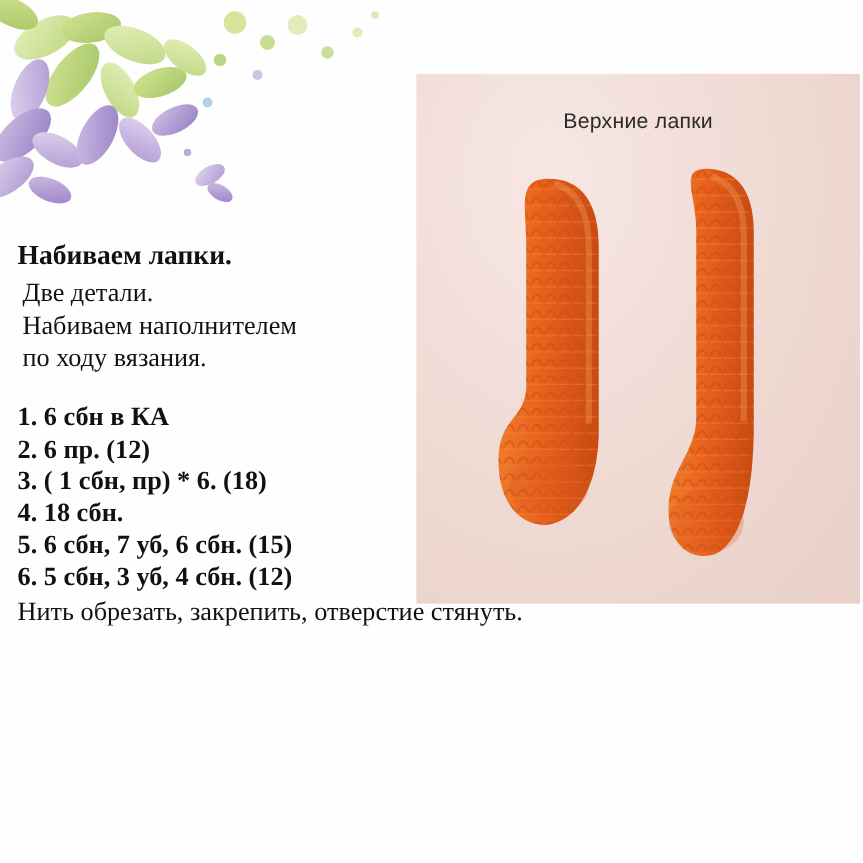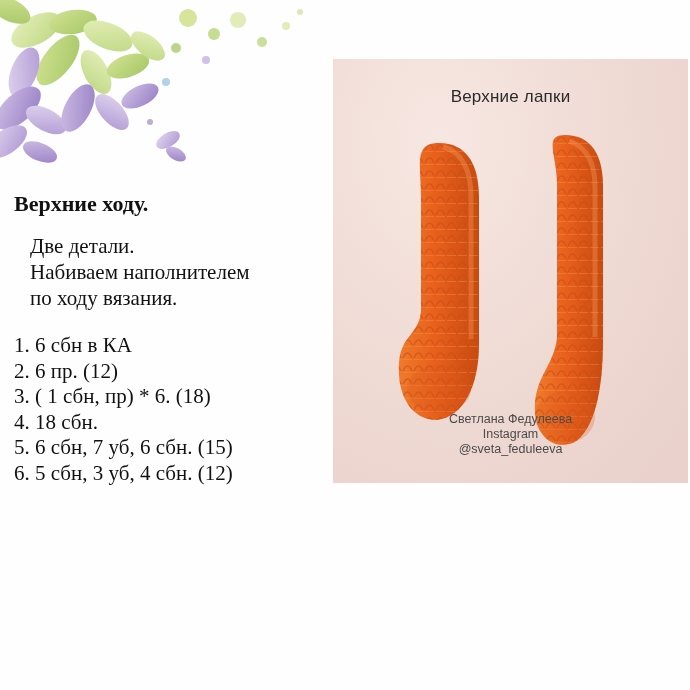--- a/index.html
+++ b/index.html
@@ -96,25 +96,26 @@
   }
   .heading {
     font-weight: bold;
     font-size: 22px;
     line-height: 27px;
     margin: 0 0 1px 0;
   }
   .intro {
     font-size: 21px;
     line-height: 26px;
-    margin: 16px;
+    margin: 4px;
     white-space: pre-line;
   }
   .rows {
     margin-top: 22px;
+    font-weight: bold;
   }
   .row {
     font-size: 21px;
     line-height: 25.6px;
     white-space: pre;
   }
   .closing {
     font-size: 21px;
     line-height: 26px;
     margin-top: 1px;
@@ -221,35 +222,33 @@
           <path d="M1 11 Q5.5 1 10 11" stroke="#c64d12" stroke-width="1.6" fill="none" opacity="0.55"></path>
           <path d="M1 12.5 h9" stroke="#f79a53" stroke-width="1" opacity="0.35"></path>
         </pattern>
       </defs>
       <path d="M42 4 C68 4 80 24 80 54 L80 210 C80 258 72 300 50 312 C26 320 10 300 12 272 C14 244 32 232 34 206 L34 54 C34 24 20 4 42 4 Z" fill="url(#orangeR)"></path>
       <path d="M42 4 C68 4 80 24 80 54 L80 210 C80 258 72 300 50 312 C26 320 10 300 12 272 C14 244 32 232 34 206 L34 54 C34 24 20 4 42 4 Z" fill="url(#stitchR)"></path>
       <path d="M46 10 C64 16 72 32 72 56 L72 206" stroke="#f5a061" stroke-width="5" fill="none" opacity="0.35"></path>
       <ellipse cx="42" cy="286" rx="30" ry="26" fill="#d8581a" opacity="0.25"></ellipse>
     </svg>
 
-    <div class="credit">Светлана Федулеева
-Instagram
-@sveta_feduleeva</div>
   </div>
 
   <div class="text-block">
-    <div class="heading">Верхние ходу.</div>
+    <div class="heading">Набиваем лапки.</div>
     <div class="intro">Две детали.
 Набиваем наполнителем
 по ходу вязания.</div>
 
     <div class="rows">
       <div class="row">1. 6 сбн в КА</div>
       <div class="row">2. 6 пр. (12)</div>
       <div class="row">3. ( 1 сбн, пр) * 6. (18)</div>
       <div class="row">4. 18 сбн.</div>
       <div class="row">5. 6 сбн, 7 уб, 6 сбн. (15)</div>
       <div class="row">6. 5 сбн, 3 уб, 4 сбн. (12)</div>
     </div>
 
+    <div class="closing">Нить обрезать, закрепить, отверстие стянуть.</div>
   </div>
 
 </div>
 
 </body></html>

